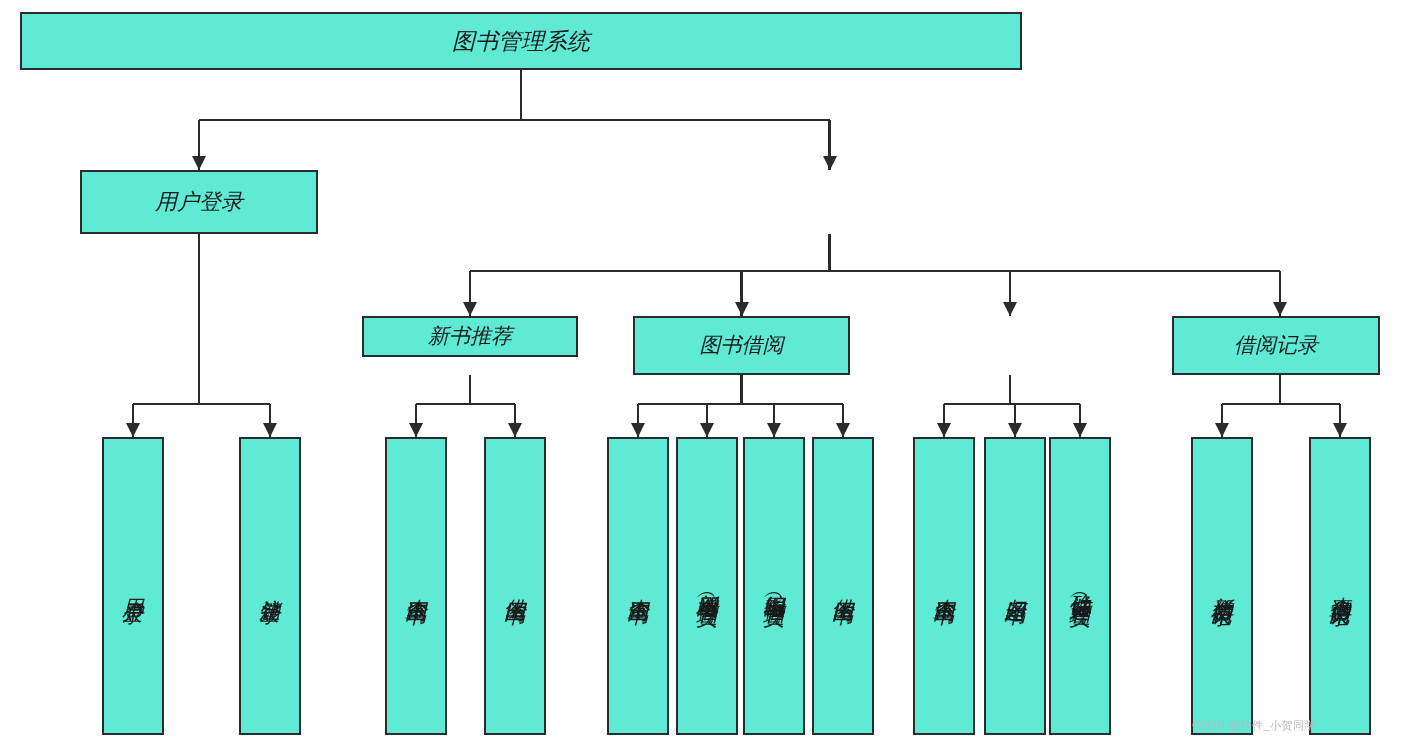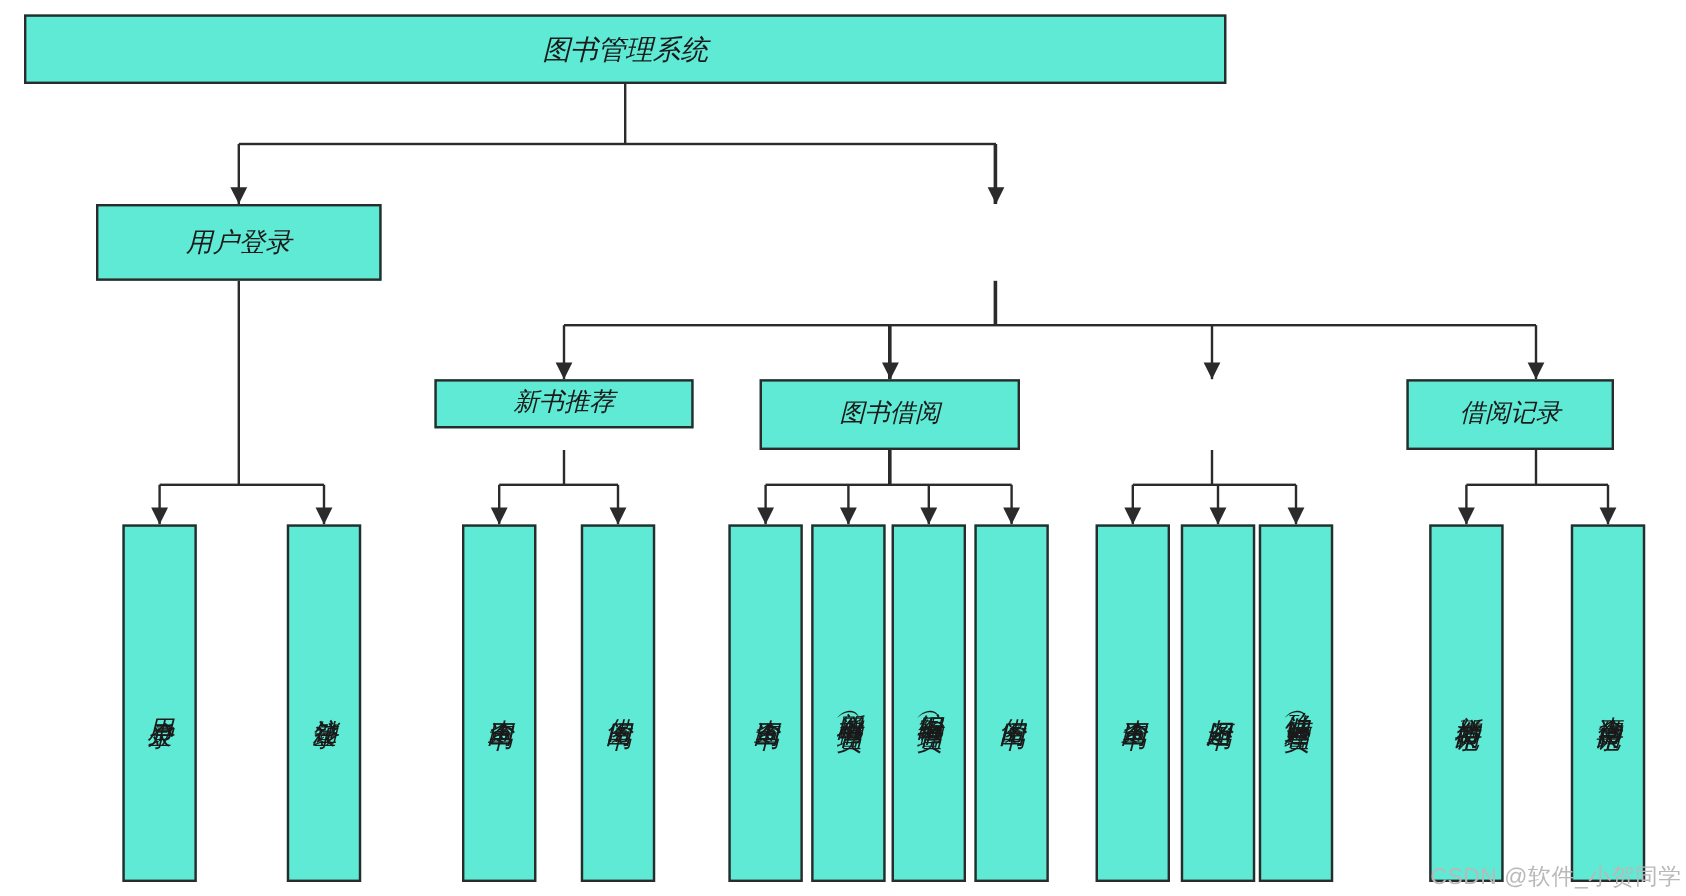--- a/index.html
+++ b/index.html
@@ -66,21 +66,21 @@
     position: absolute;
     width: 0;
     height: 0;
     border-left: 7px solid transparent;
     border-right: 7px solid transparent;
     border-top: 14px solid #2b2b2b;
   }
   
   #watermark {
     position: absolute;
-    font-size: 19px;
+    font-size: 11px;
     color: #b9b9b9;
     white-space: nowrap;
     letter-spacing: 0.5px;
     pointer-events: none;
   }
 </style>
 </head>
 <body>
 
 <div id="canvas">
@@ -147,21 +147,21 @@
   <div class="node level2" id="node-user-login" style="left: 80px; top: 170px; width: 238px; height: 64px;">
     <span>用户登录</span>
   </div>
 
   <div class="node level3" id="node-new-book-rec" style="left: 362px; top: 316px; width: 216px; height: 41px;">
     <span>新书推荐</span>
   </div>
   <div class="node level3" id="node-book-borrow" style="left: 633px; top: 316px; width: 217px; height: 59px;">
     <span>图书借阅</span>
   </div>
-  <div class="node level3" id="node-borrow-record" style="left: 1172px; top: 316px; width: 173px; height: 59px;">
+  <div class="node level3" id="node-borrow-record" style="left: 1172px; top: 316px; width: 208px; height: 59px;">
     <span>借阅记录</span>
   </div>
 
   <div id="leaves">
       <div class="node leaf" style="left: 102px; top: 437px; width: 62px; height: 298px;">
         <span class="vtext">用户登录</span>
       </div>
       <div class="node leaf" style="left: 239px; top: 437px; width: 62px; height: 298px;">
         <span class="vtext">注销登录</span>
       </div>

